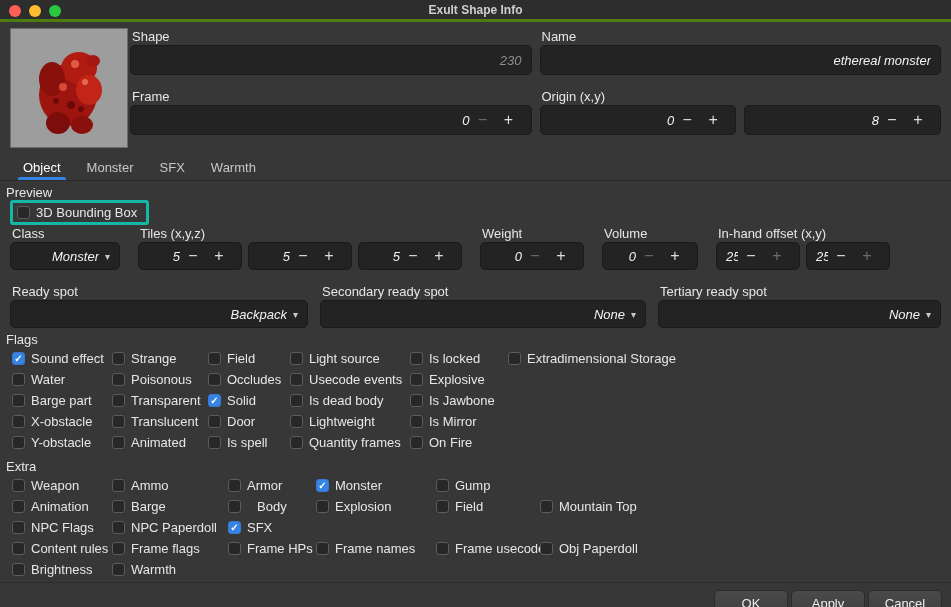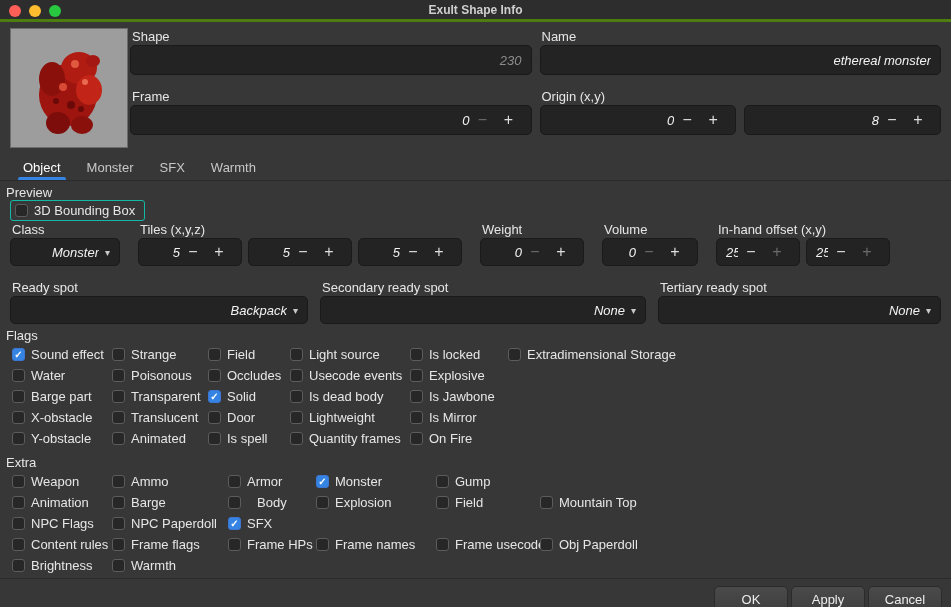--- a/index.html
+++ b/index.html
@@ -38,21 +38,21 @@
 
   
   .tabbar { flex:0 0 27px; display:flex; align-items:stretch; padding:0 10px; margin-top:4px;
             border-bottom:1px solid #2a2a2a; }
   .tab { padding:0 13px; display:flex; align-items:center; color:#c7c7c7; position:relative; cursor:pointer; }
   .tab.active { color:#ffffff; }
   .tab.active::after { content:""; position:absolute; left:8px; right:8px; bottom:0; height:3px;
                        background:#3584e4; border-radius:2px 2px 0 0; }
 
   .section-label { padding:4px 6px 1px 6px; height:19px; }
-  .bbox-frame { display:inline-flex; margin-left:10px; border:1px solid #14b8a6; border-radius:3px;
+  .bbox-frame { display:inline-flex; margin-left:10px; border:3px solid #14b8a6; border-radius:3px;
                 padding:2px 9px 2px 4px; }
 
   
   .props-row { display:flex; gap:18px; padding:0 10px; }
   .prop-group { display:flex; flex-direction:column; }
   .prop-group .controls { display:flex; gap:6px; }
   .ctl { height:28px; }
   .w-class{width:110px}.w-tiles .entry{width:104px}.w-weight{width:104px}.w-volume{width:96px}
   .w-inhand .entry{width:84px}
   .ready-row { display:flex; gap:12px; padding:0 10px; margin-top:13px; }

